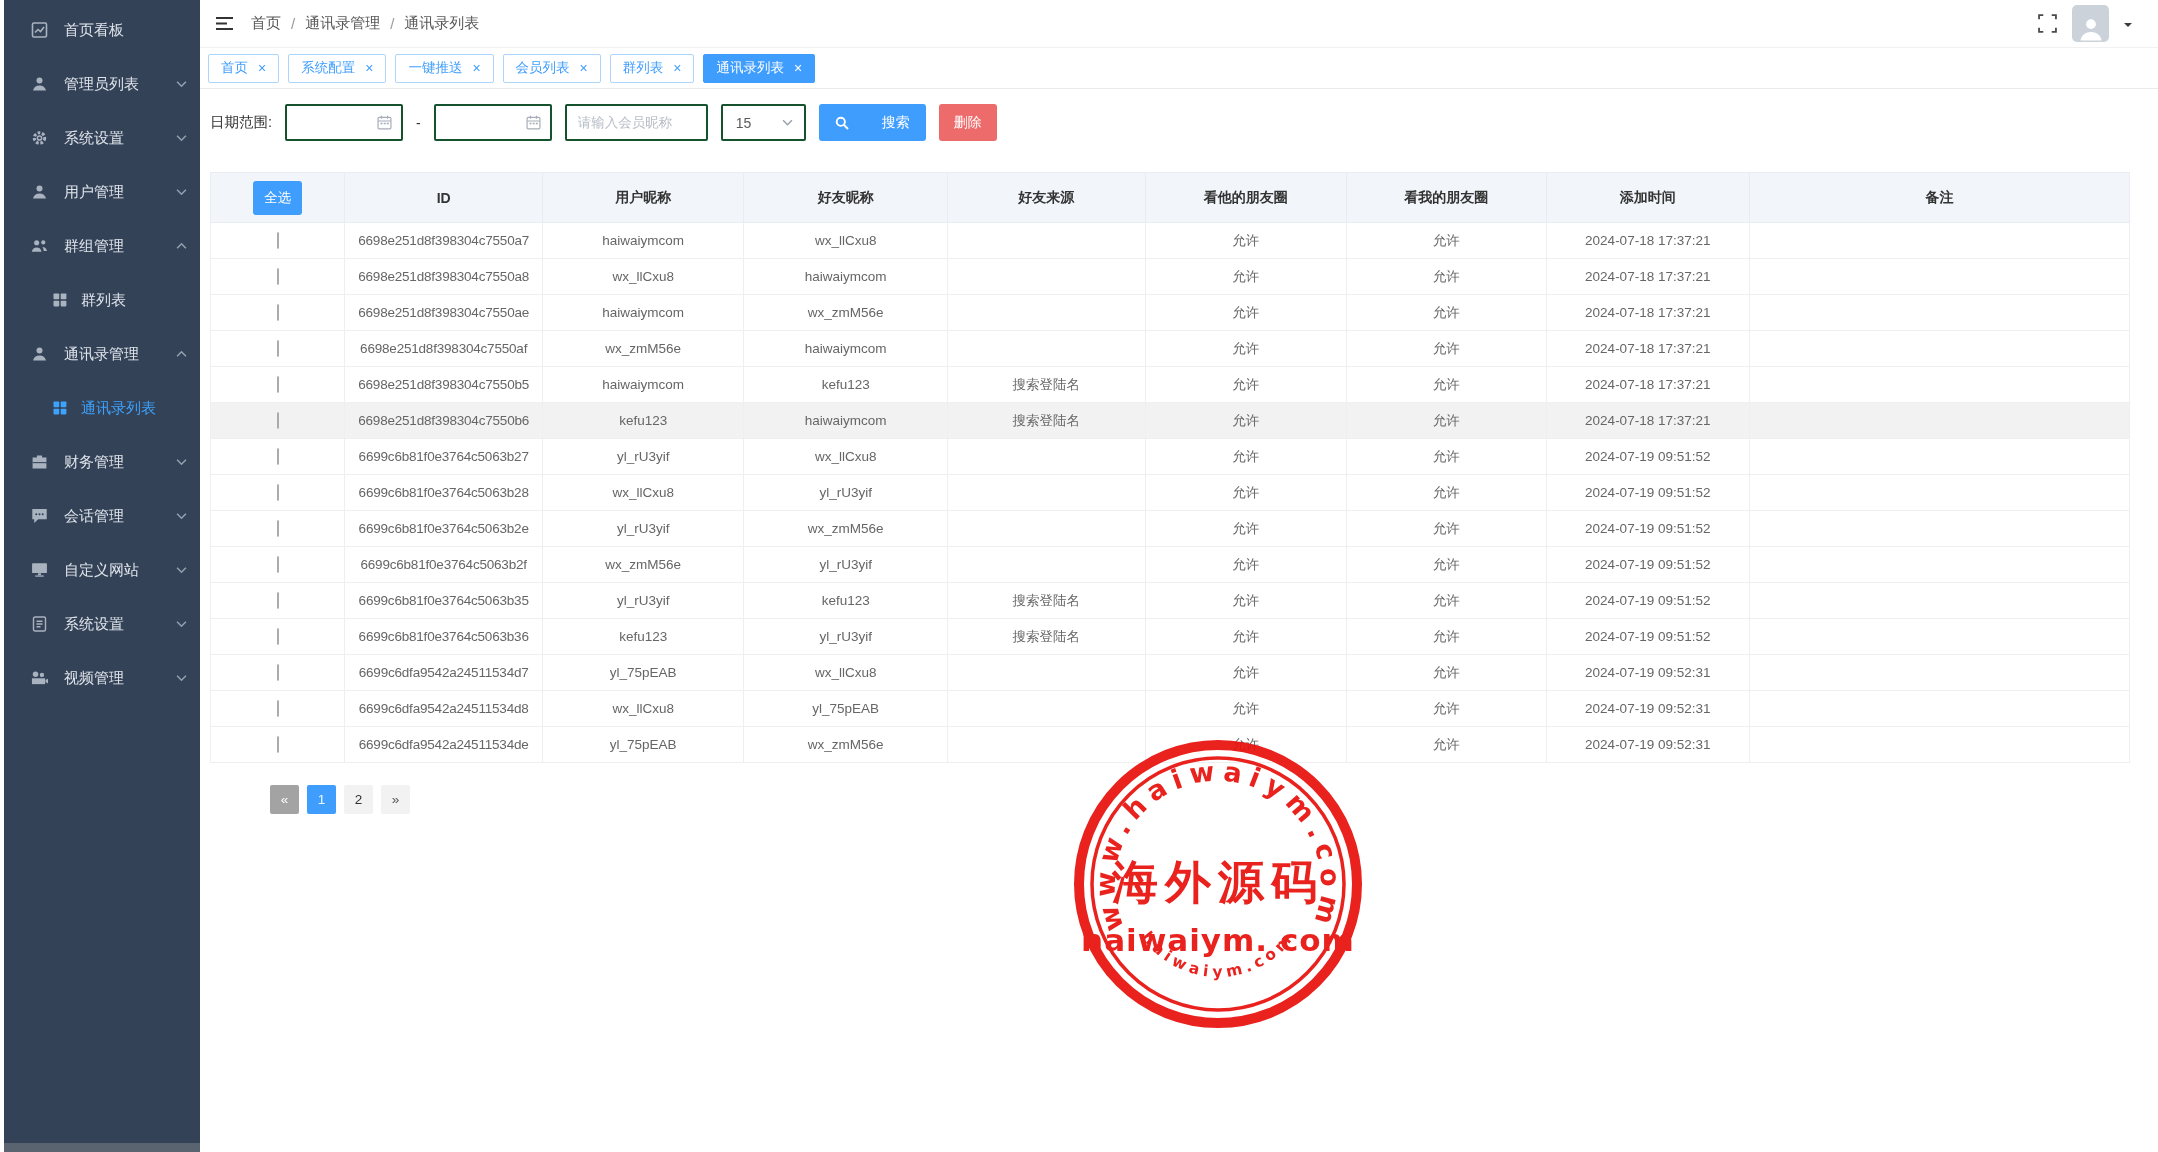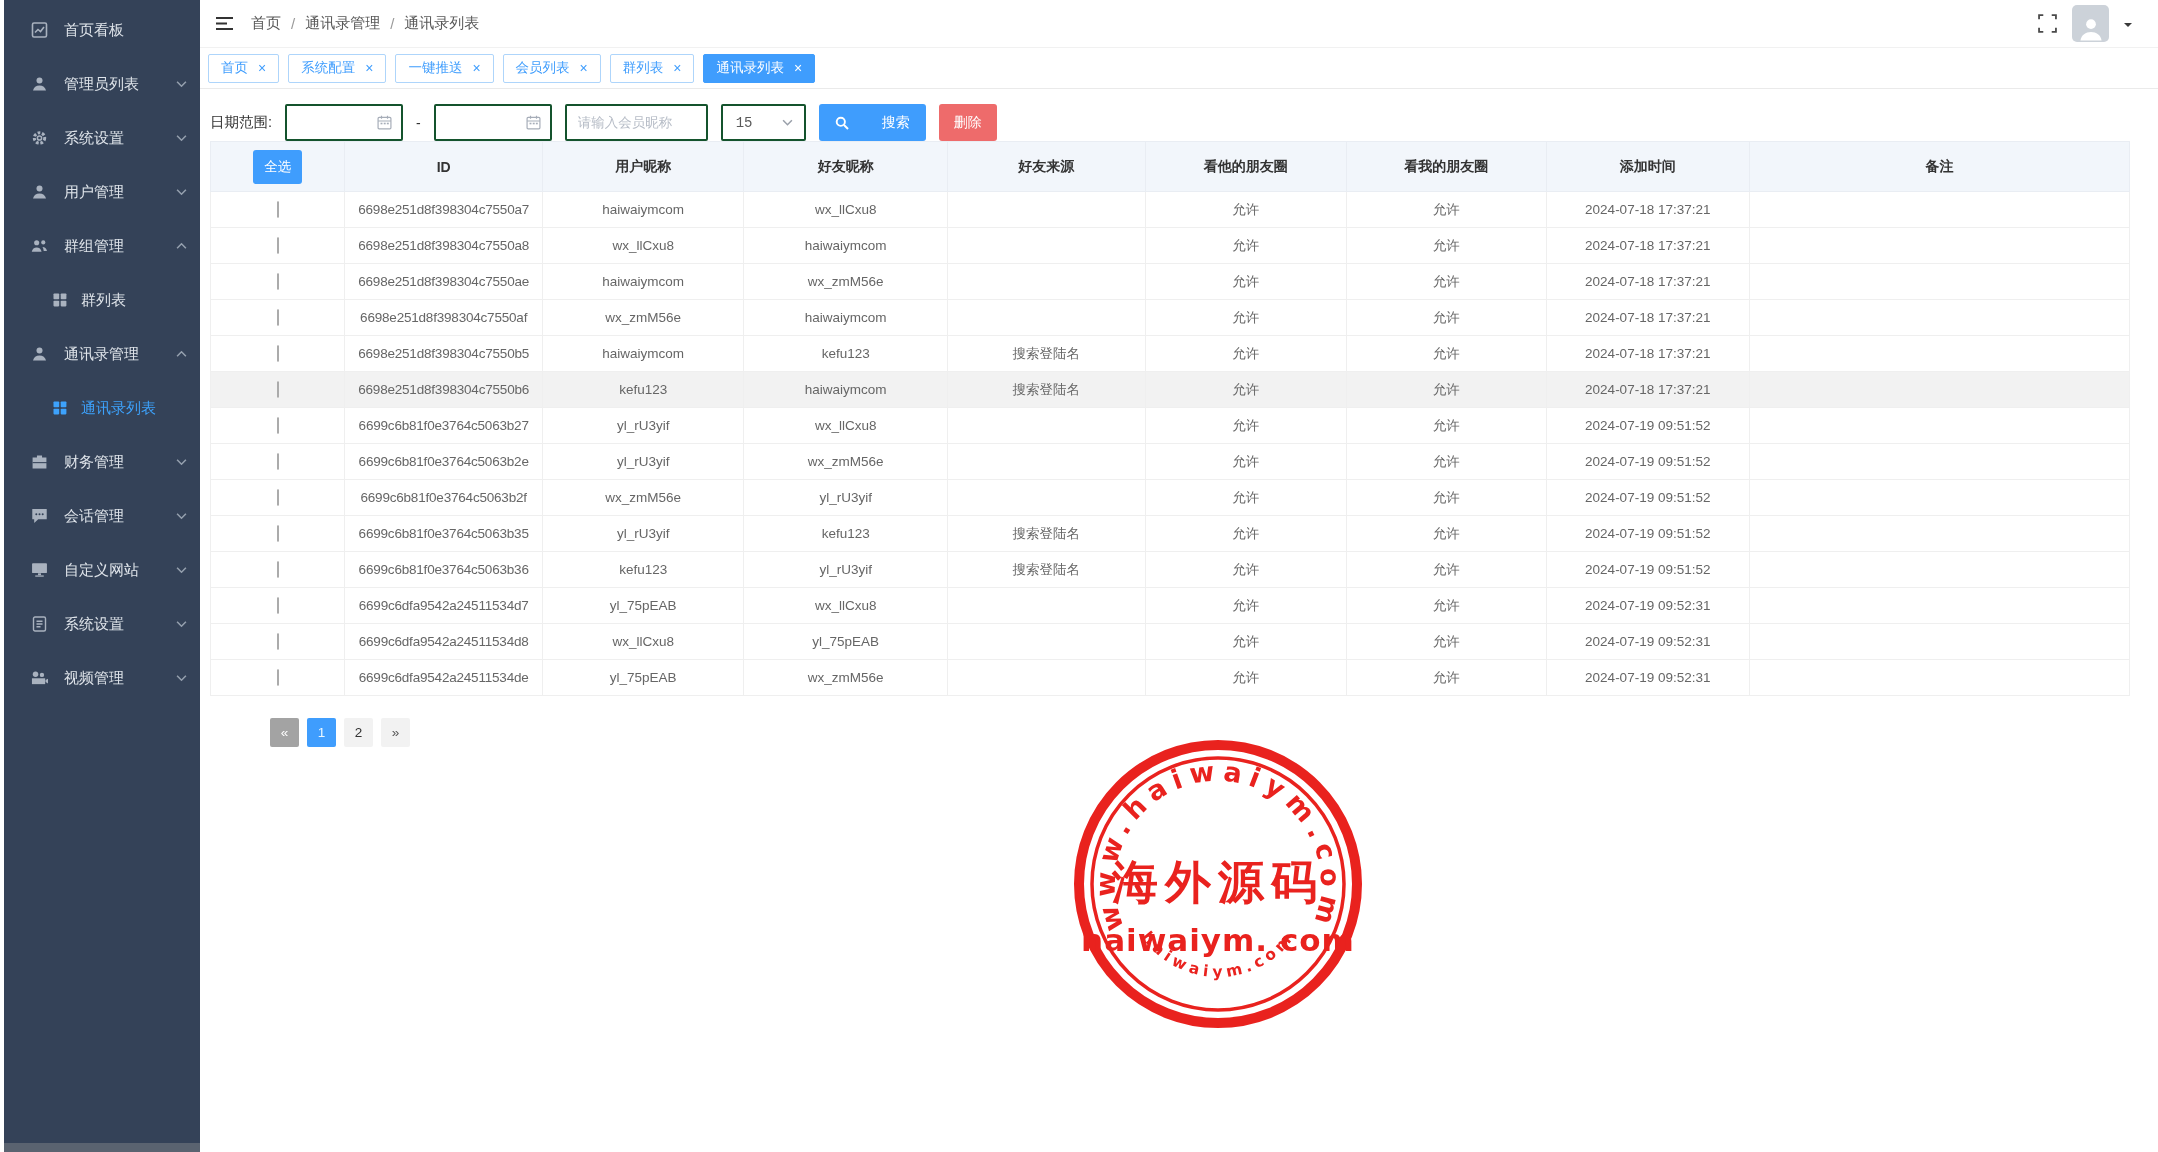--- a/index.html
+++ b/index.html
@@ -58,31 +58,31 @@
          display:flex; align-items:center; }
   .datebox { width:118px; padding:0 9px 0 10px; justify-content:space-between; cursor:text; }
   .datebox input { border:none; outline:none; width:80px; font-size:13.5px; color:#333; background:transparent; }
   .cal-ico { color:#a6adb8; display:flex; }
   .cal-ico svg { width:15px; height:15px; }
   .dash { color:#333; font-size:14px; }
   .nickbox { width:143px; padding:0 11px; }
   .nickbox input { border:none; outline:none; width:100%; font-size:13.5px; color:#333; background:transparent; }
   .nickbox input::placeholder { color:#b7bdc7; }
   .selectbox { width:85px; padding:0 11px 0 13px; justify-content:space-between; font-size:14px;
-               color:#595959; cursor:pointer;font-family:Liberation Mono, monospace; }
+               color:#595959; cursor:pointer; }
   .sel-chev { color:#9aa0aa; display:flex; }
   .sel-chev svg { width:11px; height:7px; }
   .btn { height:37px; border:none; border-radius:3px; color:#fff; font-size:14px;
          display:inline-flex; align-items:center; gap:7px; padding:0 16px; cursor:pointer; }
   .btn-search { background:#3f9dfd;gap:33px; }
   .btn-search svg { width:14px; height:14px; }
   .btn-delete { background:#ee6b6b; padding:0 15px; }
 
   
-  table.grid { width:100%; border-collapse:collapse; table-layout:fixed;padding-left:9px; }
+  table.grid { width:100%; margin-top:31px; border-collapse:collapse; table-layout:fixed;padding-left:9px; }
   table.grid th { height:50px; background:#f2f6fb; border:1px solid #e9edf3;
                   font-size:14px; font-weight:700; color:#333; text-align:center; }
   table.grid td { height:36px; border:1px solid #efefef; font-size:13.5px; color:#666;
                   text-align:center; white-space:nowrap; overflow:hidden; background:#fff; }
   table.grid tr.hl td { background:#f2f2f2; }
   td.cell-id { font-size:11.5px; letter-spacing:-0.2px; color:#595959; }
   .selall { background:#3f9dfd; color:#fff; border:none; border-radius:3px; font-size:13.5px;
             padding:8px 11px; cursor:pointer; }
   .checkbox { width:15px; height:15px; border:1px solid #ababab; border-radius:2px;
               margin:0 auto; background:#fff; cursor:pointer; }
@@ -502,20 +502,31 @@
     <td>yl_rU3yif</td>
     <td>wx_llCxu8</td>
     <td></td>
     <td>允许</td>
     <td>允许</td>
     <td>2024-07-19 09:51:52</td>
     <td></td>
   </tr>
           <tr>
     <td><span class="checkbox"></span></td>
+    <td class="cell-id">6699c6b81f0e3764c5063b28</td>
+    <td>wx_llCxu8</td>
+    <td>yl_rU3yif</td>
+    <td></td>
+    <td>允许</td>
+    <td>允许</td>
+    <td>2024-07-19 09:51:52</td>
+    <td></td>
+  </tr>
+          <tr>
+    <td><span class="checkbox"></span></td>
     <td class="cell-id">6699c6b81f0e3764c5063b2e</td>
     <td>yl_rU3yif</td>
     <td>wx_zmM56e</td>
     <td></td>
     <td>允许</td>
     <td>允许</td>
     <td>2024-07-19 09:51:52</td>
     <td></td>
   </tr>
           <tr>

